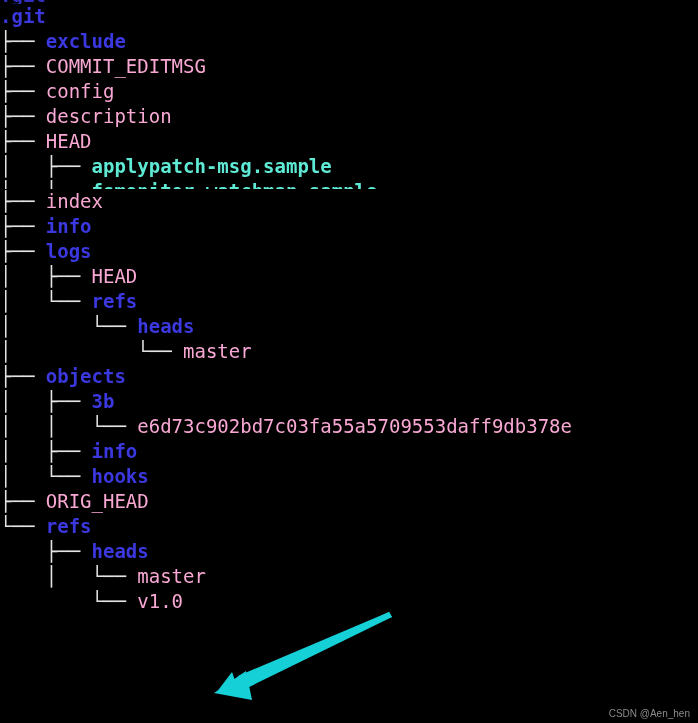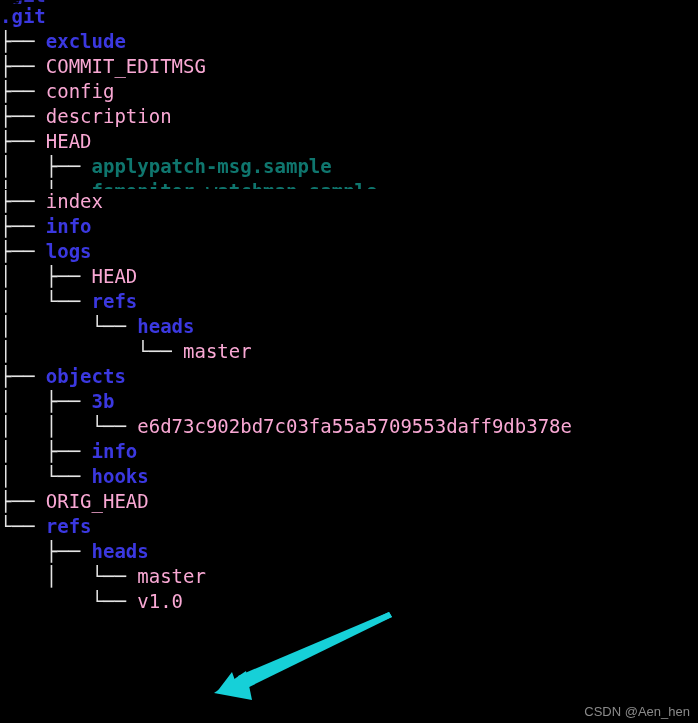--- a/index.html
+++ b/index.html
@@ -1,21 +1,21 @@
 <!DOCTYPE html>
 <html><head>
 <meta charset="utf-8">
 <style>
   html,body{margin:0;padding:0;background:#000;}
   body{
     width:698px;height:723px;overflow:hidden;position:relative;
     font-family:"DejaVu Sans Mono","Liberation Mono",monospace;
   }
   #terminal{
-    position:absolute;inset:0;background:#000;overflow:hidden;border-radius:25px;
+    position:absolute;inset:0;background:#000;overflow:hidden;
   }
   
   .top-sliver{
     position:absolute;left:0;top:0;width:698px;height:4px;
     overflow:hidden;pointer-events:none;
   }
   .top-sliver .frag{
     position:absolute;top:-17px;left:0;white-space:pre;
     font-size:19px;line-height:25px;color:#3b38e0;font-weight:bold;
     opacity:.85;
@@ -23,35 +23,35 @@
   .tree{
     position:absolute;left:0;top:4px;width:698px;
   }
   .row{
     height:25px;line-height:25px;white-space:pre;
     font-size:19px;letter-spacing:0;
   }
   .glyph{color:#e4e4e4;}
   .name{}
   .dir{color:#3b38e0;font-weight:bold;}
-  .exec{color:#0f766e;font-weight:bold;}
+  .exec{color:#5eead4;font-weight:bold;}
   .file{color:#f9a8d4;}
   
   .row.clipped{
     height:10px;line-height:25px;overflow:hidden;
   }
   
   .arrow{
     position:absolute;left:0;top:0;width:698px;height:723px;
     pointer-events:none;
   }
   .watermark{
     position:absolute;right:8px;bottom:4px;
     font-family:"Liberation Sans",sans-serif;
-    font-size:13px;color:#8a8a8a;white-space:pre;
+    font-size:10px;color:#8a8a8a;white-space:pre;
   }
 </style>
 </head>
 <body>
 
 <div id="terminal">
 
   <div class="top-sliver">
     <div class="frag">.git</div>
   </div>

